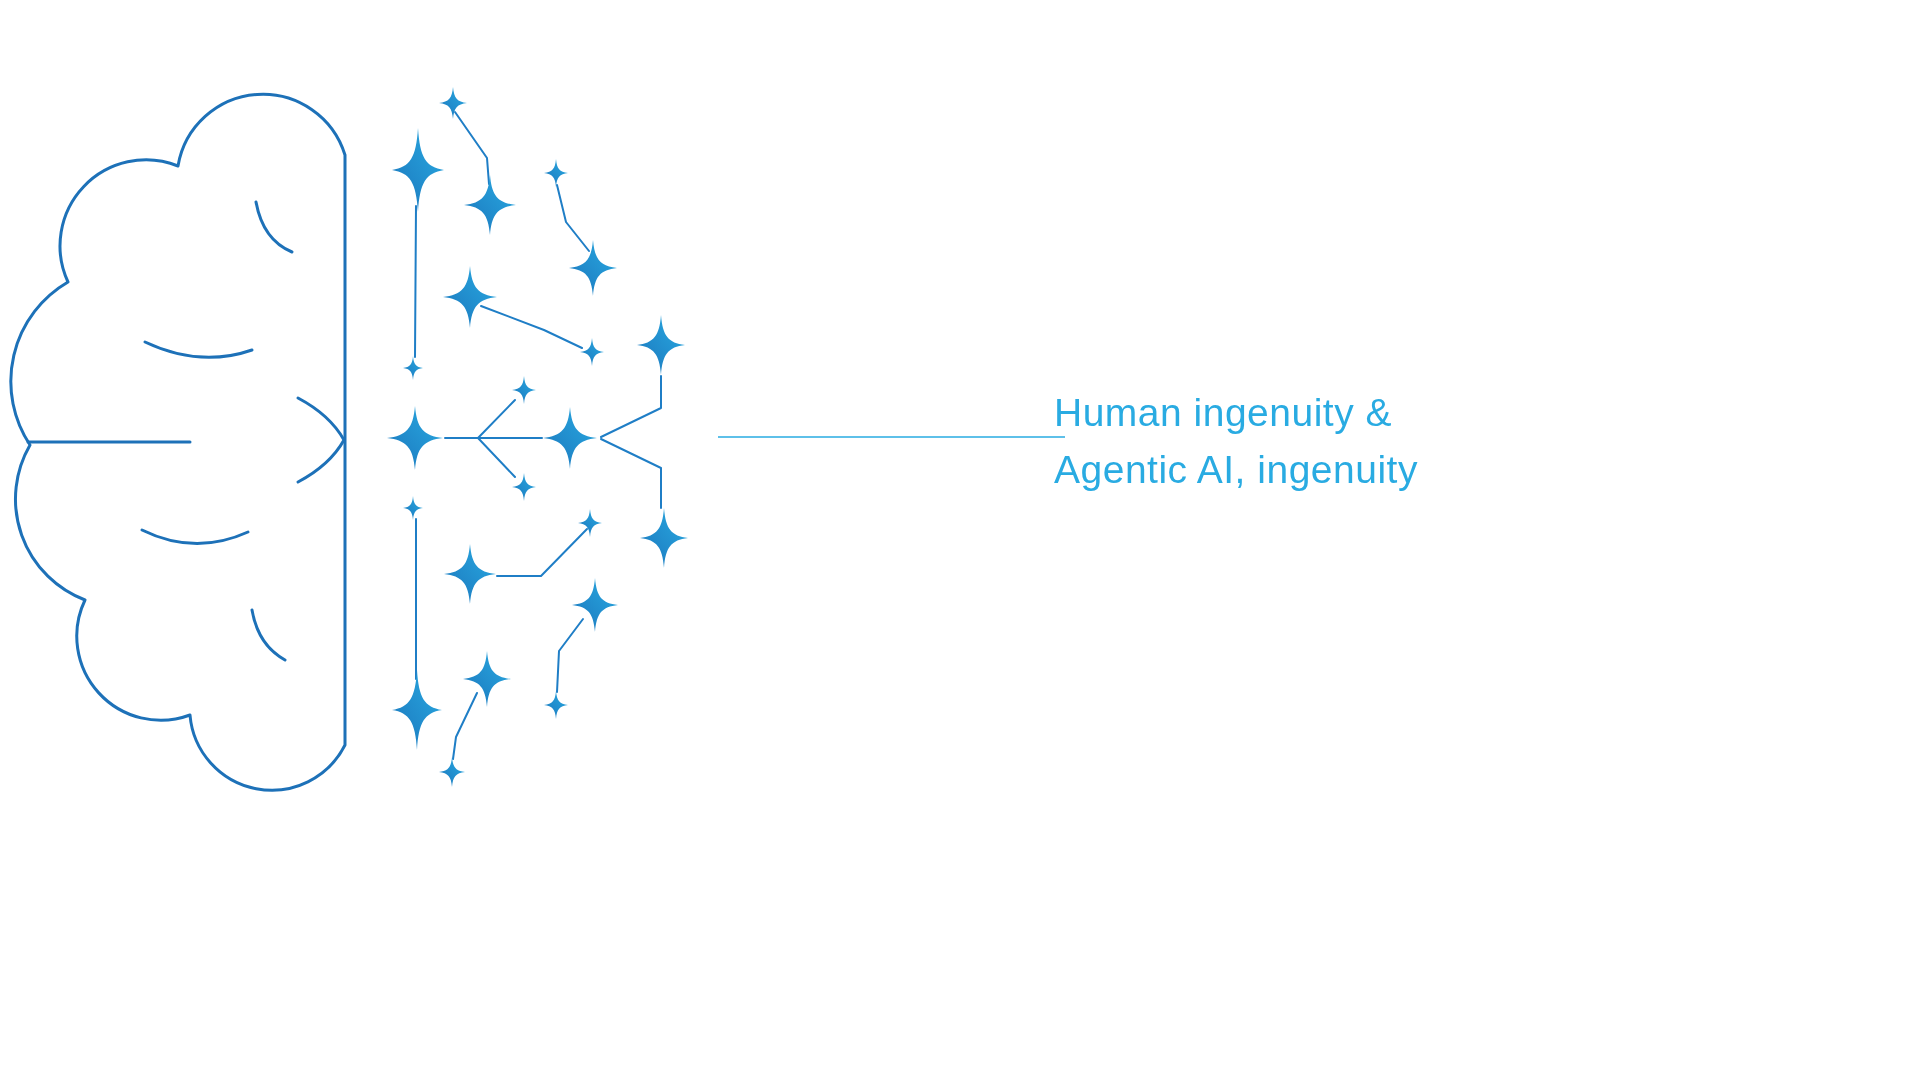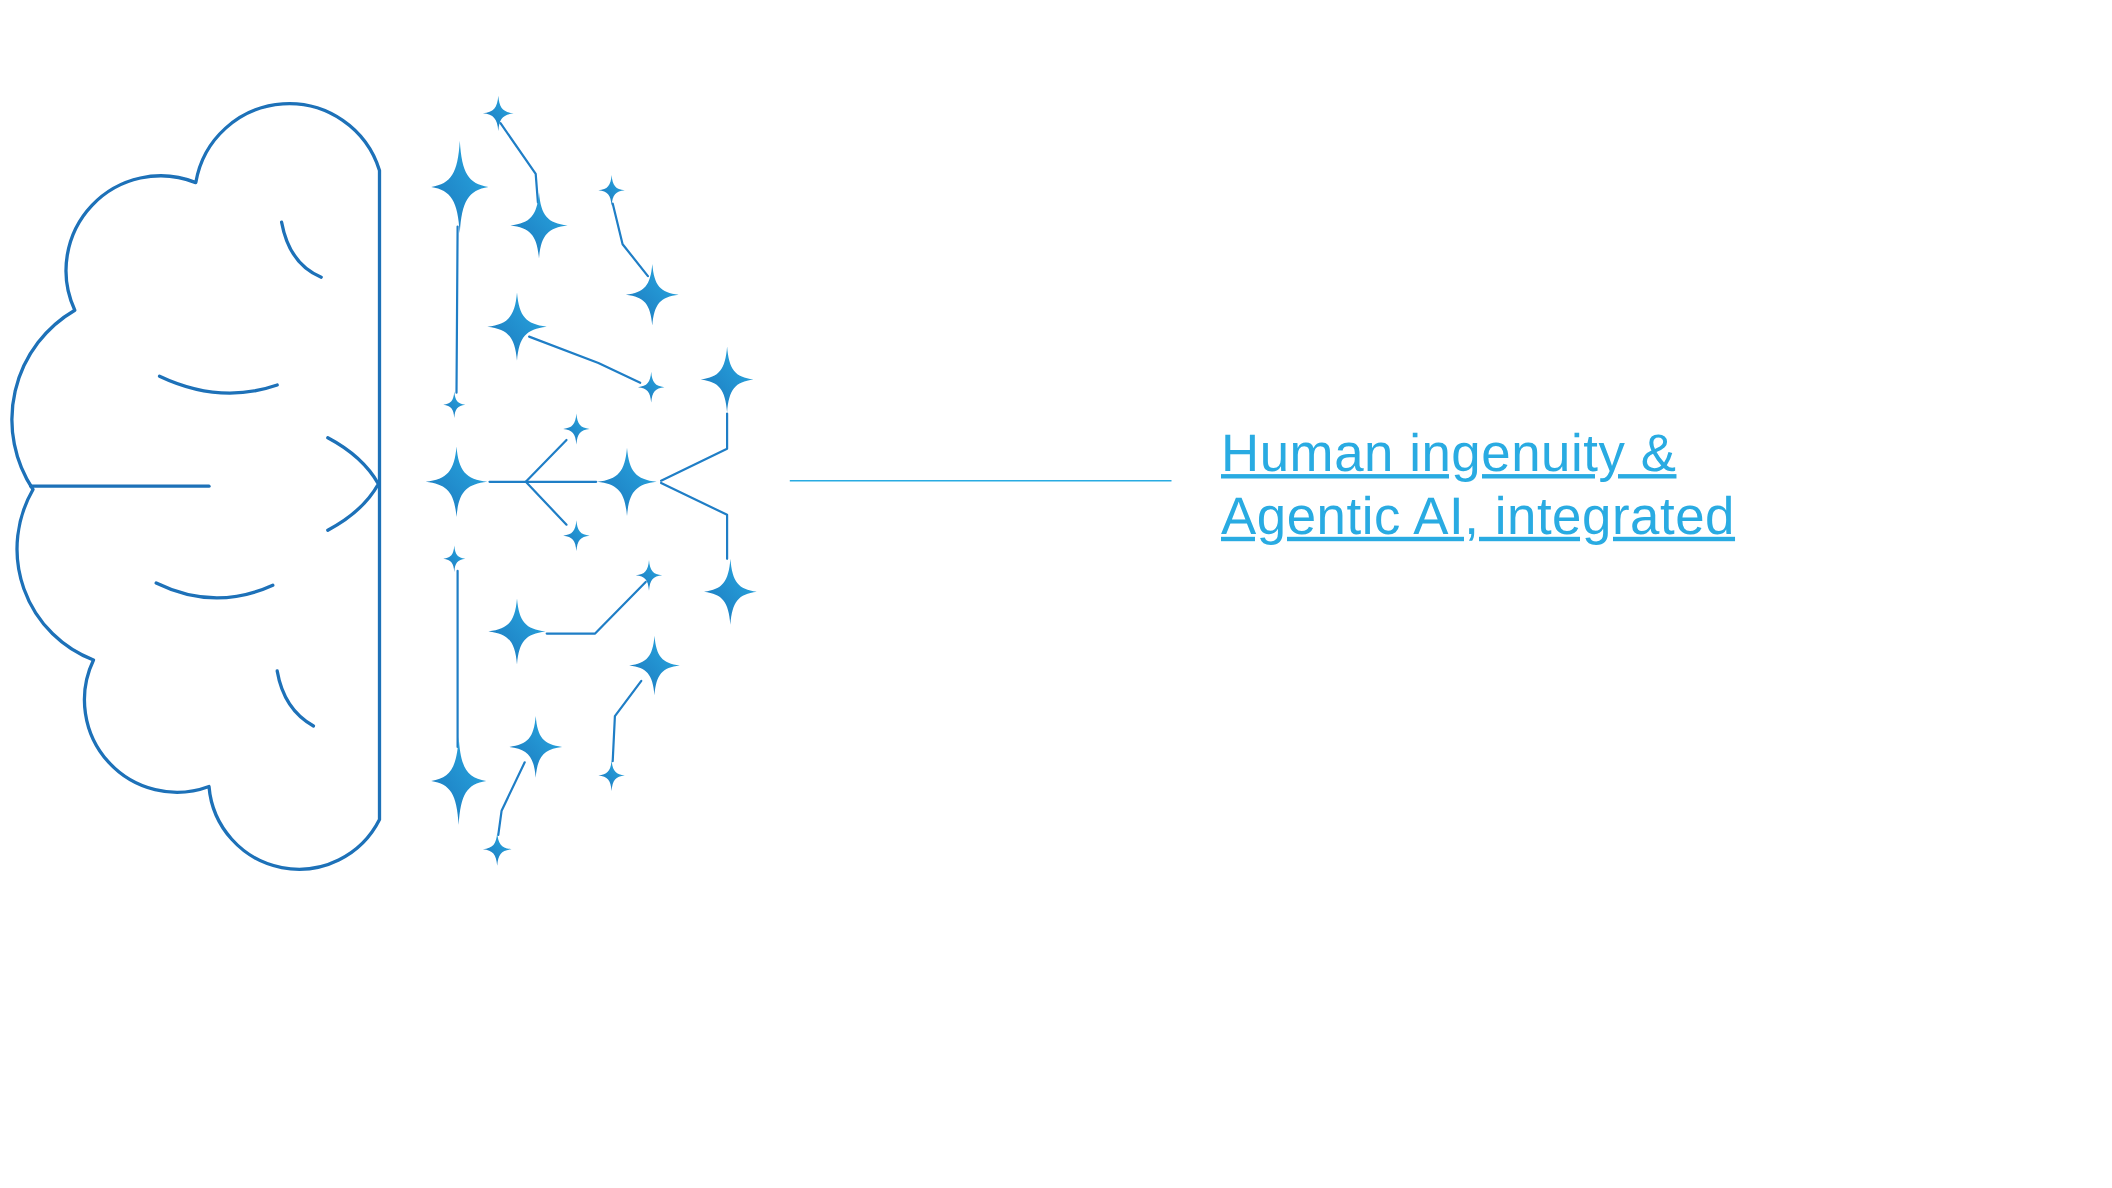--- a/index.html
+++ b/index.html
@@ -33,29 +33,28 @@
     stroke-width: 2;
     stroke-linecap: round;
     stroke-linejoin: round;
   }
   .pointer {
     stroke: var(--accent, #29abe2);
     stroke-width: 1.5;
   }
   .headline {
     position: absolute;
-    left: 1110px;
+    left: 1054px;
     top: 384px;
     color: var(--accent, #29abe2);
-    font-size: 48px;
+    font-size: 39px;
     font-weight: 400;
     line-height: 57px;
     letter-spacing: 0.5px;
     white-space: nowrap;
-    text-decoration: underline;
   }
 </style>
 </head>
 <body>
 
 <div class="canvas">
 
   <svg class="illustration" width="1920" height="1080" viewBox="0 0 1920 1080" xmlns="http://www.w3.org/2000/svg">
 
     <defs>
@@ -124,16 +123,16 @@
         <use href="#sparkle" transform="translate(417 710) scale(25 40)"></use>
         <use href="#sparkle" transform="translate(452 772) scale(13 15)"></use>
       </g>
     </g>
 
     <line class="pointer" x1="718" y1="437" x2="1065" y2="437"></line>
   </svg>
 
   <div class="headline">
     <div>Human ingenuity &amp;</div>
-    <div>Agentic AI, integrated</div>
+    <div>Agentic AI, ingenuity</div>
   </div>
 
 </div>
 
 </body></html>

